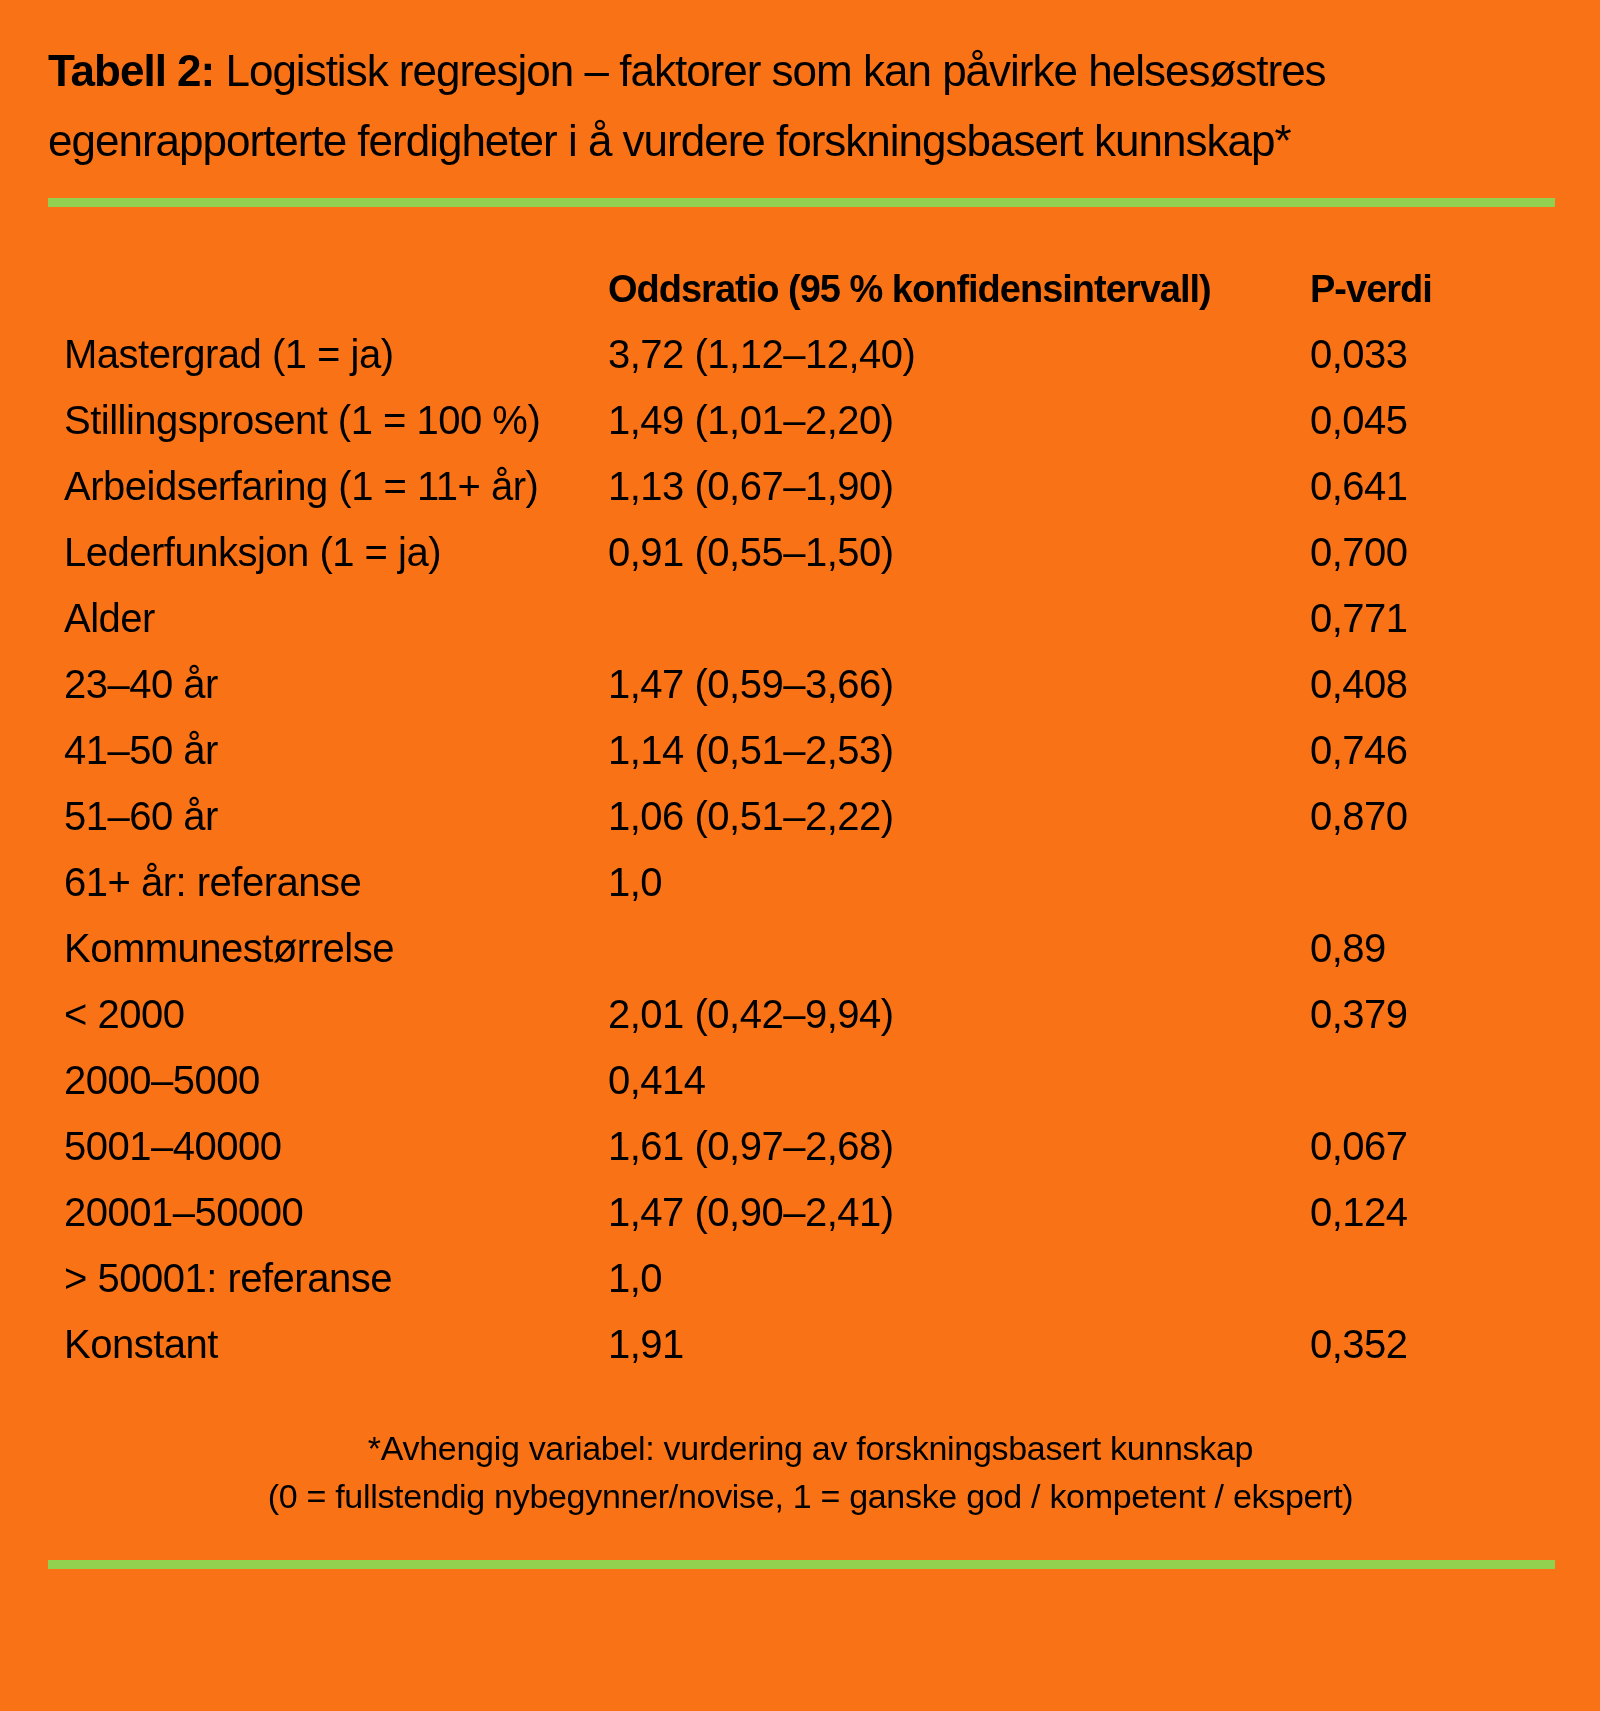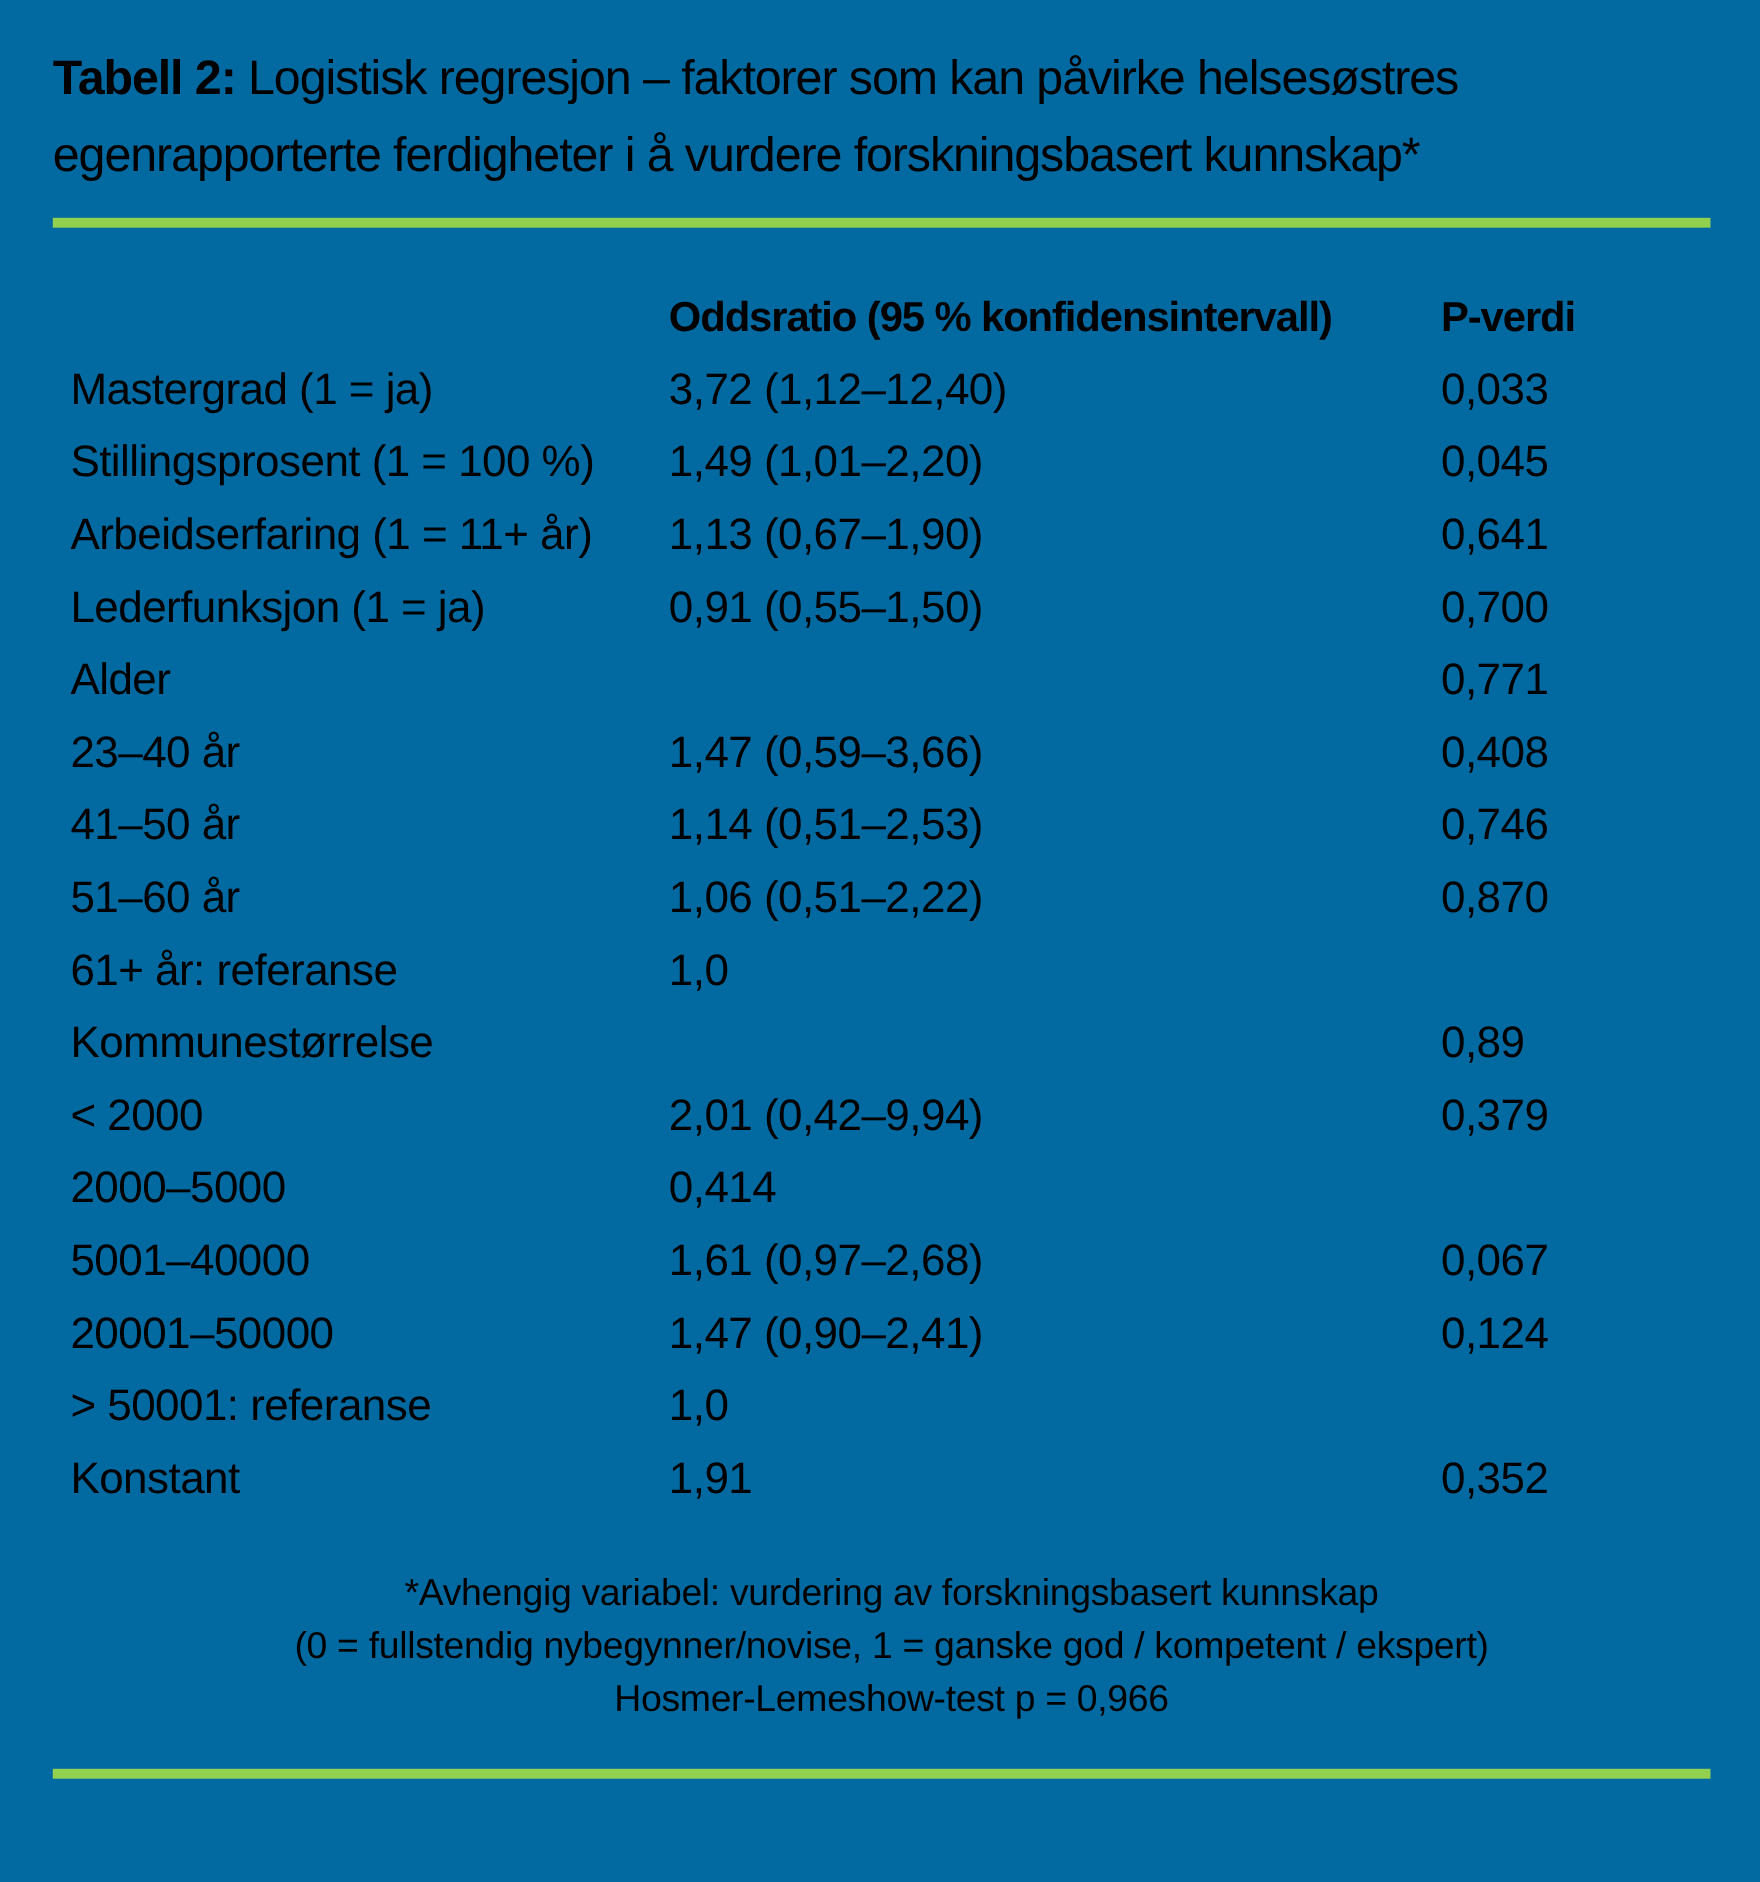--- a/index.html
+++ b/index.html
@@ -6,21 +6,21 @@
     margin: 0;
     padding: 0;
     background: #ffffff;
     font-family: "Liberation Sans", "DejaVu Sans", sans-serif;
     color: #000000;
   }
   .page {
     position: relative;
     width: 1600px;
     height: 1711px;
-    background: #0369a1;
+    background: #f97316;
     box-sizing: border-box;
     padding: 36px 45px 0 48px;
     overflow: hidden;
   }
   .title {
     font-size: 44px;
     line-height: 70px;
     letter-spacing: -1px;
     font-weight: 400;
     margin: 0;
@@ -156,18 +156,17 @@
           <div class="cell label">Konstant</div>
           <div class="cell or">1,91</div>
           <div class="cell p">0,352</div>
         </div>
       </div>
   </div>
 
   <div class="footnotes">
     <p>*Avhengig variabel: vurdering av forskningsbasert kunnskap</p>
     <p>(0 = fullstendig nybegynner/novise, 1 = ganske god / kompetent / ekspert)</p>
-    <p>Hosmer-Lemeshow-test p = 0,966</p>
   </div>
 
   <hr class="rule rule-bottom" style="background: rgb(146, 208, 80);">
 
 </div>
 
 </body></html>

